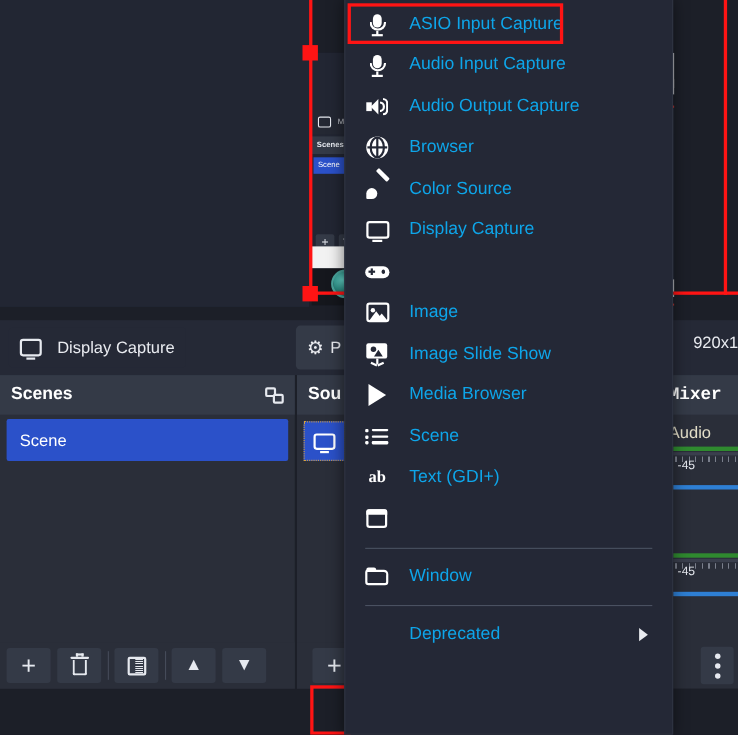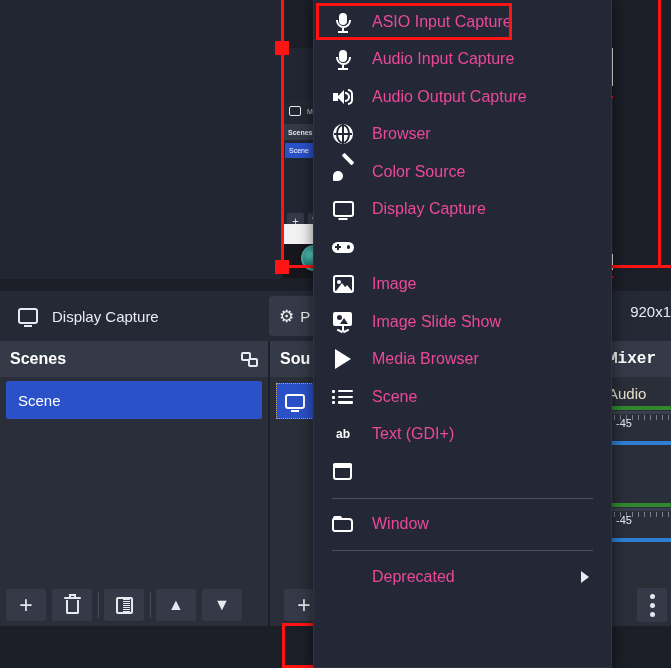--- a/index.html
+++ b/index.html
@@ -216,21 +216,21 @@
     position: absolute; left: 313px; top: -4px; width: 299px; height: 672px;
     background: #242836; border: 1px solid #2f3442;
     box-shadow: 0 3px 14px rgba(0,0,0,.55);
     padding: 6px 0 0 0;
   }
   .menu-item {
     height: 37.5px; display: flex; align-items: center; padding-left: 18px;
     position: relative;
   }
   .menu-item .mlabel {
-    font-size: 16px; color: #ec4899; margin-left: 18px; white-space: nowrap;
+    font-size: 16px; color: #0ea5e9; margin-left: 18px; white-space: nowrap;
   }
   .menu-item.no-icon .mlabel { margin-left: 40px; }
   .micon {
     width: 22px; height: 22px; display: flex; align-items: center; justify-content: center;
     color: #ffffff; flex: 0 0 22px;
   }
   .menu-sep { height: 1px; background: #4a5161; margin: 7px 18px; }
   .submenu-arrow {
     position: absolute; right: 22px; width: 0; height: 0;
     border-left: 8px solid #e9ebf0; border-top: 6px solid transparent; border-bottom: 6px solid transparent;
@@ -306,21 +306,21 @@
   .ic-slide .lg1 { position: absolute; left: 5px; bottom: 0; width: 6px; height: 1.6px; background: #fff; transform: rotate(25deg); }
   .ic-slide .lg2 { position: absolute; right: 5px; bottom: 0; width: 6px; height: 1.6px; background: #fff; transform: rotate(-25deg); }
 
   .ic-play { width: 0; height: 0; border-left: 16px solid #fff;
     border-top: 10px solid transparent; border-bottom: 10px solid transparent; }
 
   .ic-list { position: relative; width: 22px; height: 16px; }
   .ic-list i { position: absolute; left: 0; width: 3px; height: 3px; background: #fff; border-radius: 1px; }
   .ic-list b { position: absolute; left: 6px; width: 15px; height: 2.4px; background: #fff; border-radius: 1px; }
 
-  .ic-ab { font-size: 12px; font-weight: bold; color: #fff; font-family: Liberation Sans, sans-serif; line-height: 1; }
+  .ic-ab { font-size: 15px; font-weight: bold; color: #fff; font-family: Liberation Serif, serif; line-height: 1; }
 
   .ic-cam { position: relative; width: 22px; height: 17px; }
   .ic-cam .bd { position: absolute; left: 0; top: 3px; width: 21px; height: 14px; background: #fff; border-radius: 3px; }
   .ic-cam .bump { position: absolute; left: 4px; top: 0; width: 8px; height: 4px; background: #fff; border-radius: 2px 2px 0 0; }
   .ic-cam .lens { position: absolute; left: 7px; top: 6.5px; width: 7px; height: 7px; background: #242836; border-radius: 50%; }
 
   .ic-window { position: relative; width: 21px; height: 18px; }
   .ic-window .fr { position: absolute; left: 0; top: 0; width: 19px; height: 17px; border: 2.2px solid #fff; border-radius: 3px; }
   .ic-window .bar { position: absolute; left: 0; top: 0; width: 19px; height: 5px; background: #fff; border-radius: 2px 2px 0 0; }
   .ic-window .x { position: absolute; right: 3px; top: -1px; font-size: 7px; color: #fff; }

